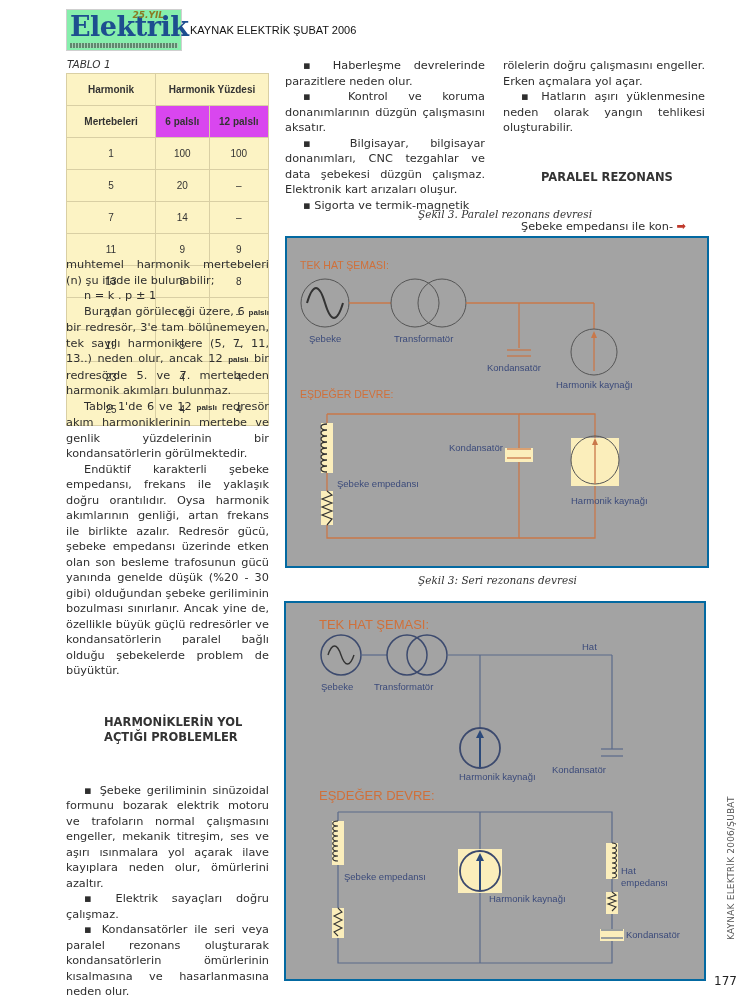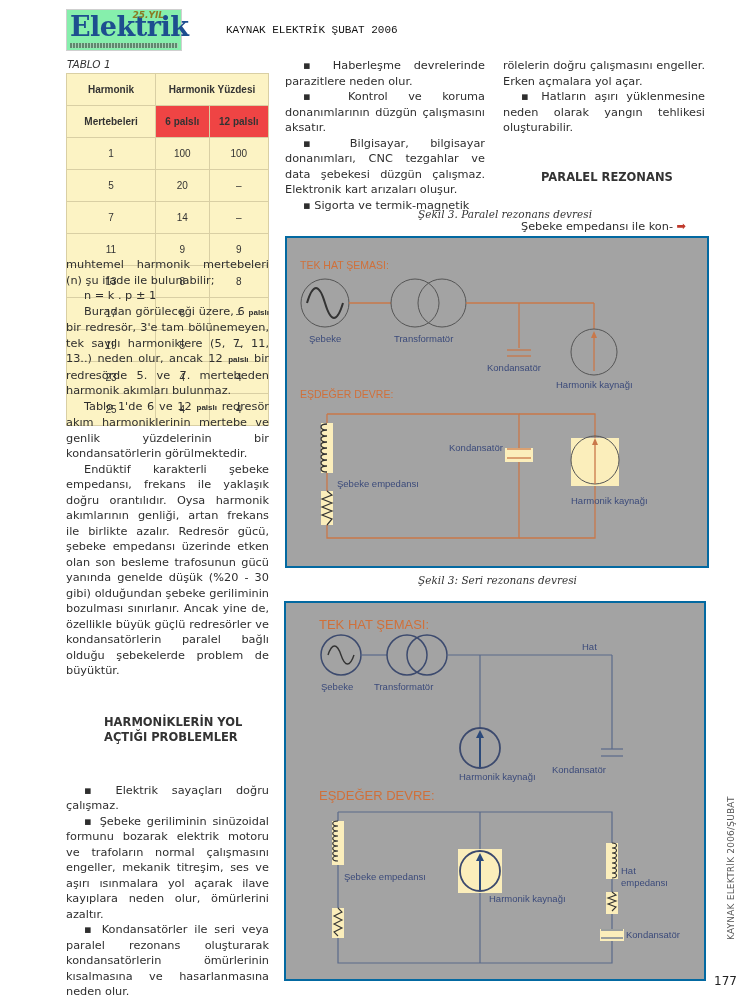--- a/index.html
+++ b/index.html
@@ -17,38 +17,38 @@
   }
   .logo-badge {
     position: absolute; right: 17px; top: 0px; font-size: 9px; font-weight: bold;
     color: #8a7a22; font-style: italic;
   }
   .logo-sub {
     position: absolute; left: 3px; bottom: 2px; width: 108px; height: 5px;
     background: repeating-linear-gradient(90deg, #444 0 2px, #bbb 2px 3px); opacity: .6;
   }
   .header-title {
-    position: absolute; left: 190px; top: 24px; font-family: Liberation Mono, monospace;
-    font-size: 11px; color: #111; margin-left: 36px;
+    position: absolute; left: 190px; top: 24px; font-family: Liberation Sans, sans-serif;
+    font-size: 11px; color: #111;
   }
   .col {
     position: absolute; font-family: "DejaVu Sans", sans-serif; font-size: 11.3px;
     line-height: 15.5px; color: #2e2e2e; text-align: justify;
   }
   .col p { margin: 0; text-indent: 18px; }
   .col p.noindent { text-indent: 0; }
   .col h3 { font-size: 11.5px; font-weight: bold; margin: 18px; line-height: 15px; color: #333; text-align: left; padding-left: 20px;}
   .tablo-label { position: absolute; left: 67px; top: 58px; font-size: 10.5px; font-style: italic; color: #333; }
   table.harm {
     position: absolute; left: 66px; top: 73px; width: 203px; border-collapse: collapse;
     font-family: "Liberation Sans", sans-serif; font-size: 10px; background: #fcf3c4;
   }
   table.harm td, table.harm th { border: 1px solid #d9cfa4; height: 15px; padding: 8px; text-align: center; color: #333; }
   table.harm th { font-weight: bold; }
-  table.harm .hl { background: #ef4444; font-weight: bold; }
+  table.harm .hl { background: #d946ef; font-weight: bold; }
   .palsli { font-size: 8px; font-weight: bold; font-family: "Liberation Sans", sans-serif; }
   .fig-caption { position: absolute; font-style: italic; font-size: 10.5px; color: #333; font-family: "DejaVu Serif", serif; }
   .figure { position: absolute; background: #a3a3a3; border: 2px solid #0369a1; }
   .figure svg { position: absolute; left: 0; top: 0; }
   .side-vertical {
     position: absolute; left: 726px; top: 940px; transform: rotate(-90deg); transform-origin: left top;
     font-size: 9px; color: #555; white-space: nowrap; letter-spacing: 0.2px;
   }
   .page-number { position: absolute; left: 714px; top: 974px; font-size: 12px; color: #222; }
   .svgtxt { font-family: "Liberation Sans", sans-serif; }
@@ -125,22 +125,22 @@
 
 <div class="col" style="left:66px; top:257px; width:203px;">
   <p class="noindent">muhtemel harmonik mertebeleri (n) şu ifade ile bulunabilir;</p>
   <p>n = k . p ± 1</p>
   <p><span>Buradan görüleceği üzere, 6</span> <span class="palsli">palslı</span> <span>bir redresör, 3'e tam bölünemeyen, tek sayılı harmoniklere (5, 7, 11, 13..) neden olur, ancak 12</span> <span class="palsli">palslı</span> <span>bir redresörde 5. ve 7. mertebeden harmonik akımları bulunmaz.</span></p>
   <p><span>Tablo 1'de 6 ve 12</span> <span class="palsli">palslı</span> <span>redresör akım harmoniklerinin mertebe ve genlik yüzdelerinin bir kondansatörlerin görülmektedir.</span></p>
   <p>Endüktif karakterli şebeke empedansı, frekans ile yaklaşık doğru orantılıdır. Oysa harmonik akımlarının genliği, artan frekans ile birlikte azalır. Redresör gücü, şebeke empedansı üzerinde etken olan son besleme trafosunun gücü yanında genelde düşük (%20 - 30 gibi) olduğundan şebeke geriliminin bozulması sınırlanır. Ancak yine de, özellikle büyük güçlü redresörler ve kondansatörlerin paralel bağlı olduğu şebekelerde problem de büyüktür.</p>
   <div style="height:18px"></div>
   <h3>HARMONİKLERİN YOL AÇTIĞI PROBLEMLER</h3>
   <div style="height:20px"></div>
+  <p>▪ Şebeke geriliminin sinüzoidal formunu bozarak elektrik motoru ve trafoların normal çalışmasını engeller, mekanik titreşim, ses ve aşırı ısınmalara yol açarak ilave kayıplara neden olur, ömürlerini azaltır.</p>
   <p>▪ Elektrik sayaçları doğru çalışmaz.</p>
-  <p>▪ Şebeke geriliminin sinüzoidal formunu bozarak elektrik motoru ve trafoların normal çalışmasını engeller, mekanik titreşim, ses ve aşırı ısınmalara yol açarak ilave kayıplara neden olur, ömürlerini azaltır.</p>
   <p>▪ Kondansatörler ile seri veya paralel rezonans oluşturarak kondansatörlerin ömürlerinin kısalmasına ve hasarlanmasına neden olur.</p>
 </div>
 
 <div class="col" style="left:285px; top:58px; width:200px;">
   <p>▪ Haberleşme devrelerinde parazitlere neden olur.</p>
   <p>▪ Kontrol ve koruma donanımlarının düzgün çalışmasını aksatır.</p>
   <p>▪ Bilgisayar, bilgisayar donanımları, CNC tezgahlar ve data şebekesi düzgün çalışmaz. Elektronik kart arızaları oluşur.</p>
   <p>▪ Sigorta ve termik-magnetik</p>
 </div>
 

